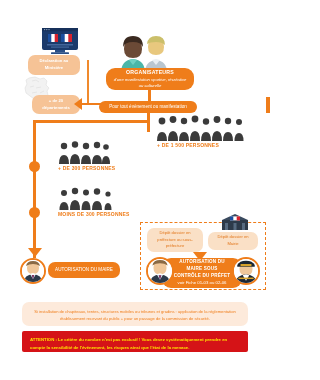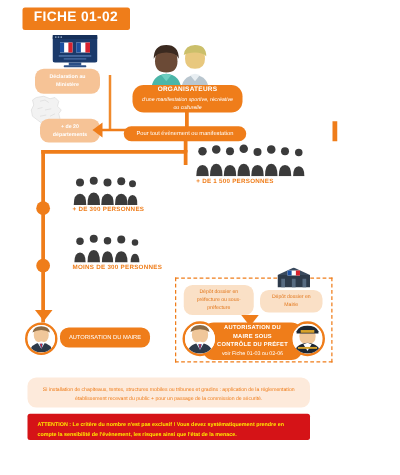--- a/index.html
+++ b/index.html
@@ -98,23 +98,20 @@
   .note-red .lead{color:#ffe400;}
 
   
   .edge-mark{background:#ef7d1a;}
 </style>
 </head>
 <body>
 
 <div id="root">
 
-  <div class="abs fiche-badge">
-    <span>FICHE 01-02</span>
-  </div>
 
   <div class="abs edge-mark" style="left:266px;top:97px;width:4px;height:16px;"></div>
 
   <div class="abs" style="left:42px;top:28px;">
     <svg width="36" height="26" viewBox="0 0 36 26">
       <rect x="0" y="0" width="36" height="22" rx="2" fill="#1b3a6b"></rect>
       <rect x="0" y="0" width="36" height="3.2" fill="#16305a"></rect>
       <circle cx="2.6" cy="1.6" r="0.7" fill="#8fa6c4"></circle>
       <circle cx="4.8" cy="1.6" r="0.7" fill="#8fa6c4"></circle>
       <circle cx="7.0" cy="1.6" r="0.7" fill="#8fa6c4"></circle>

